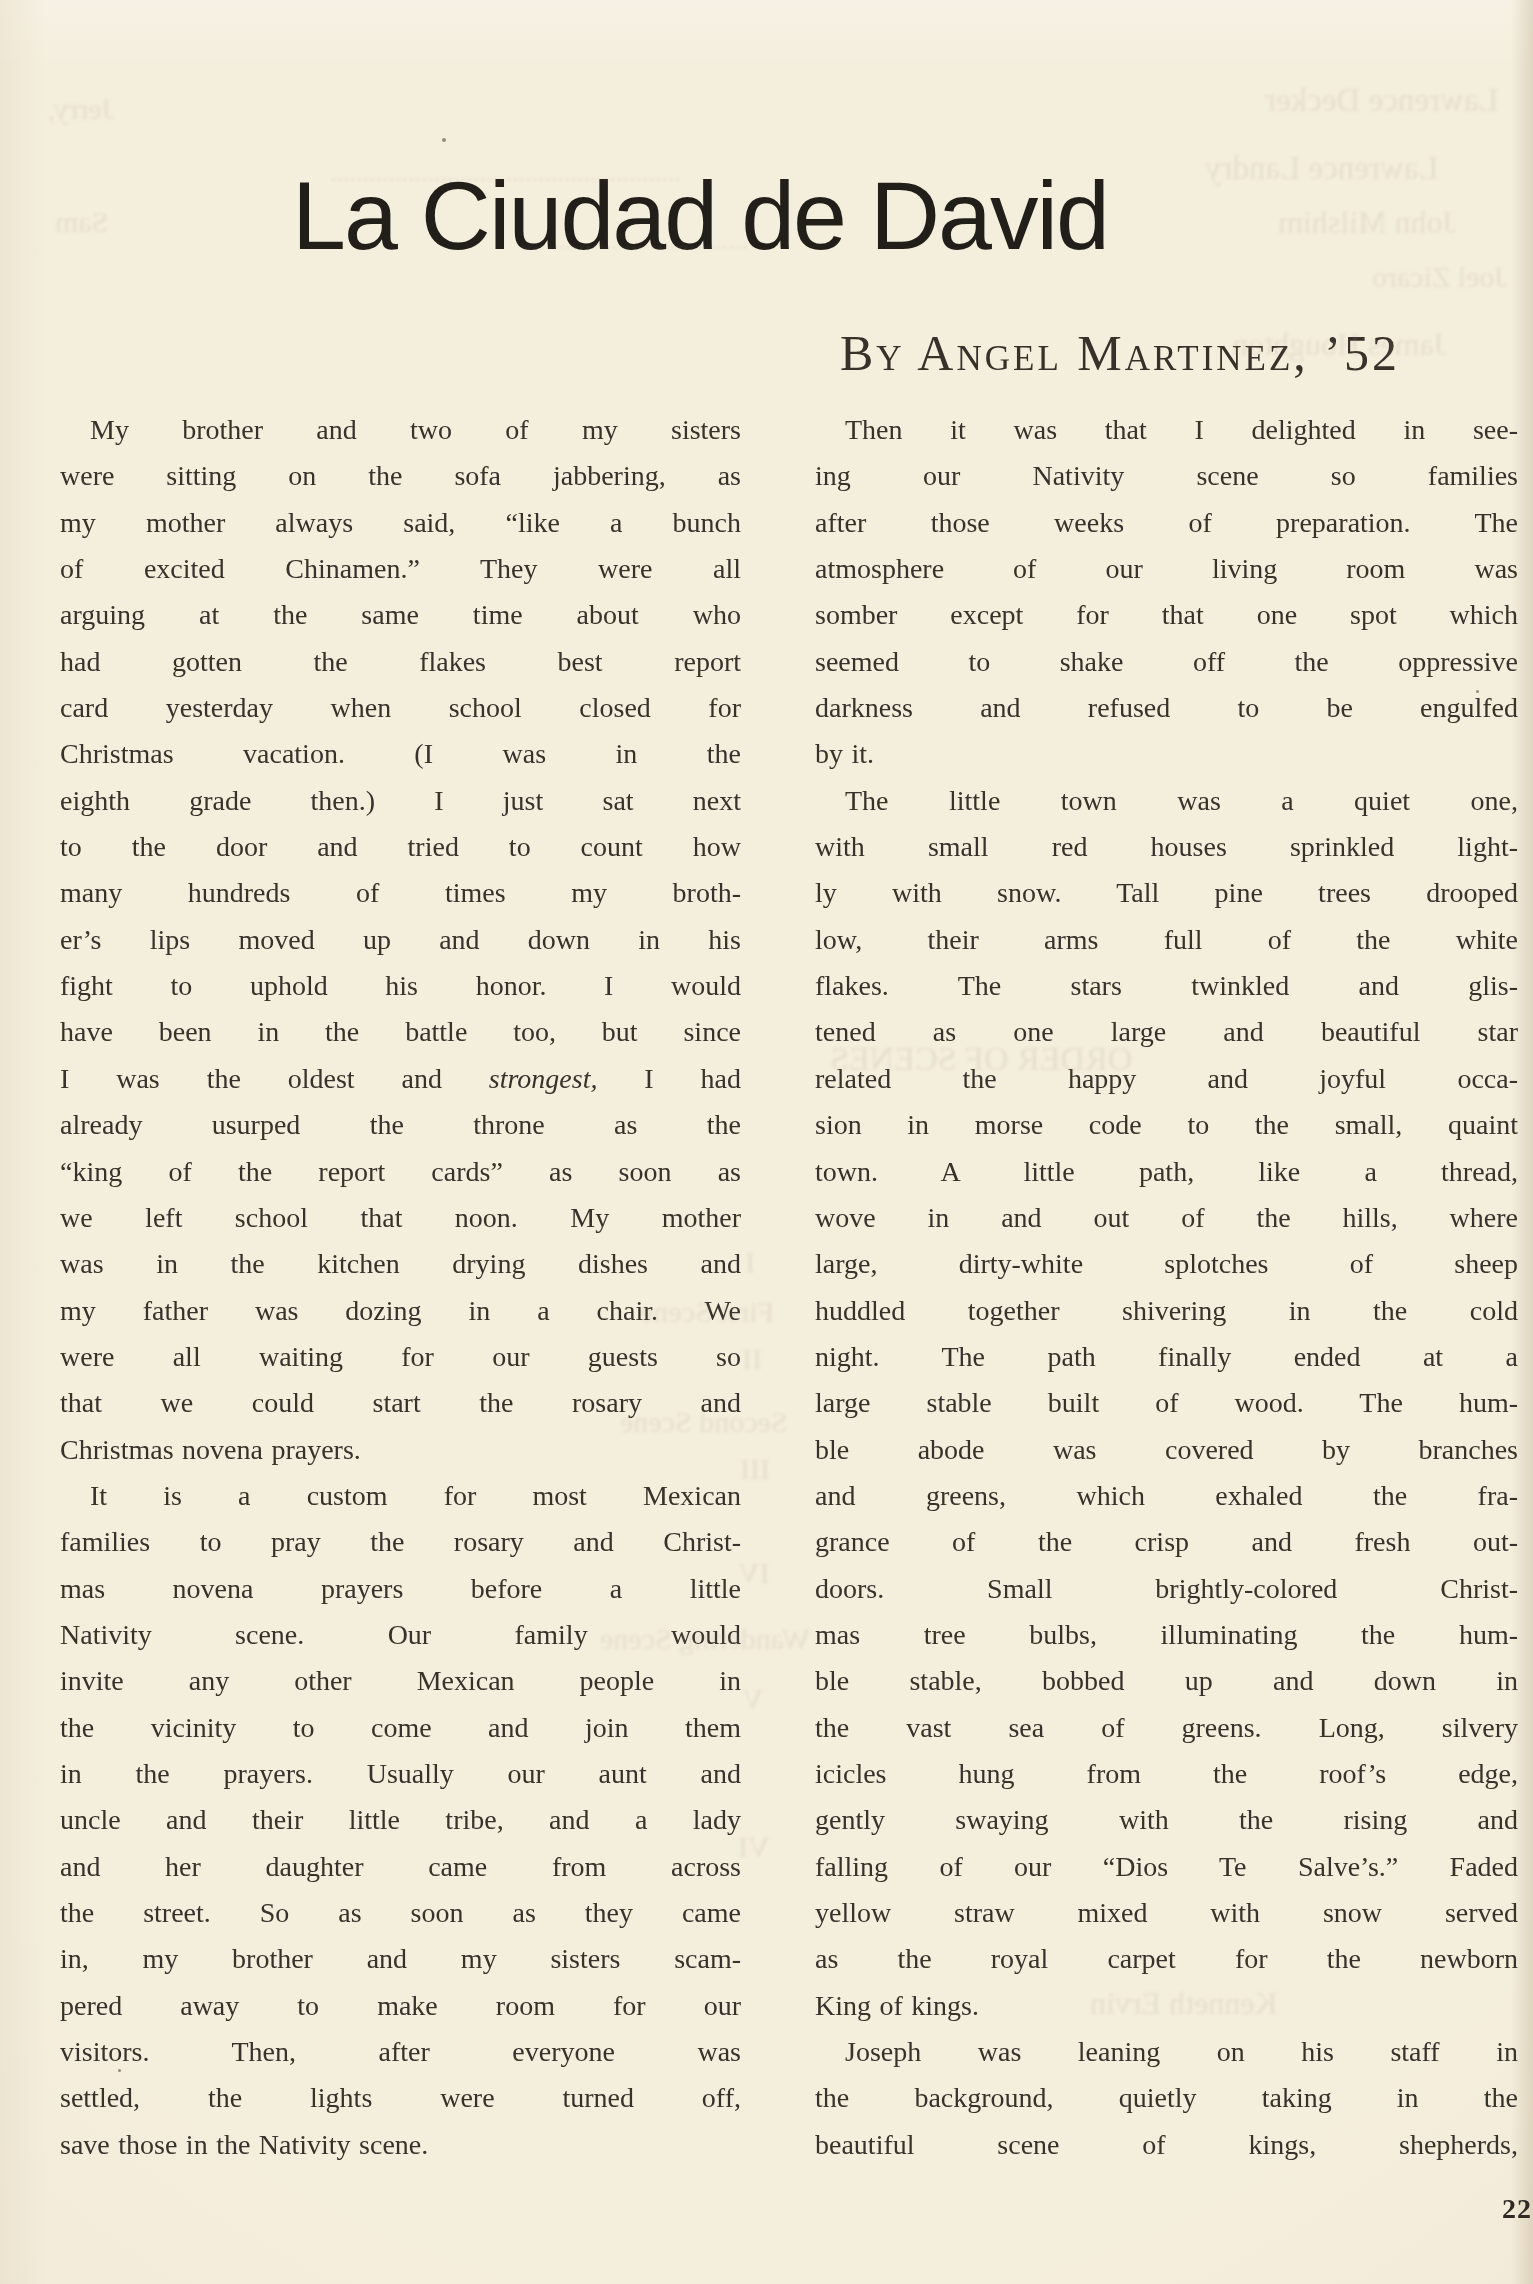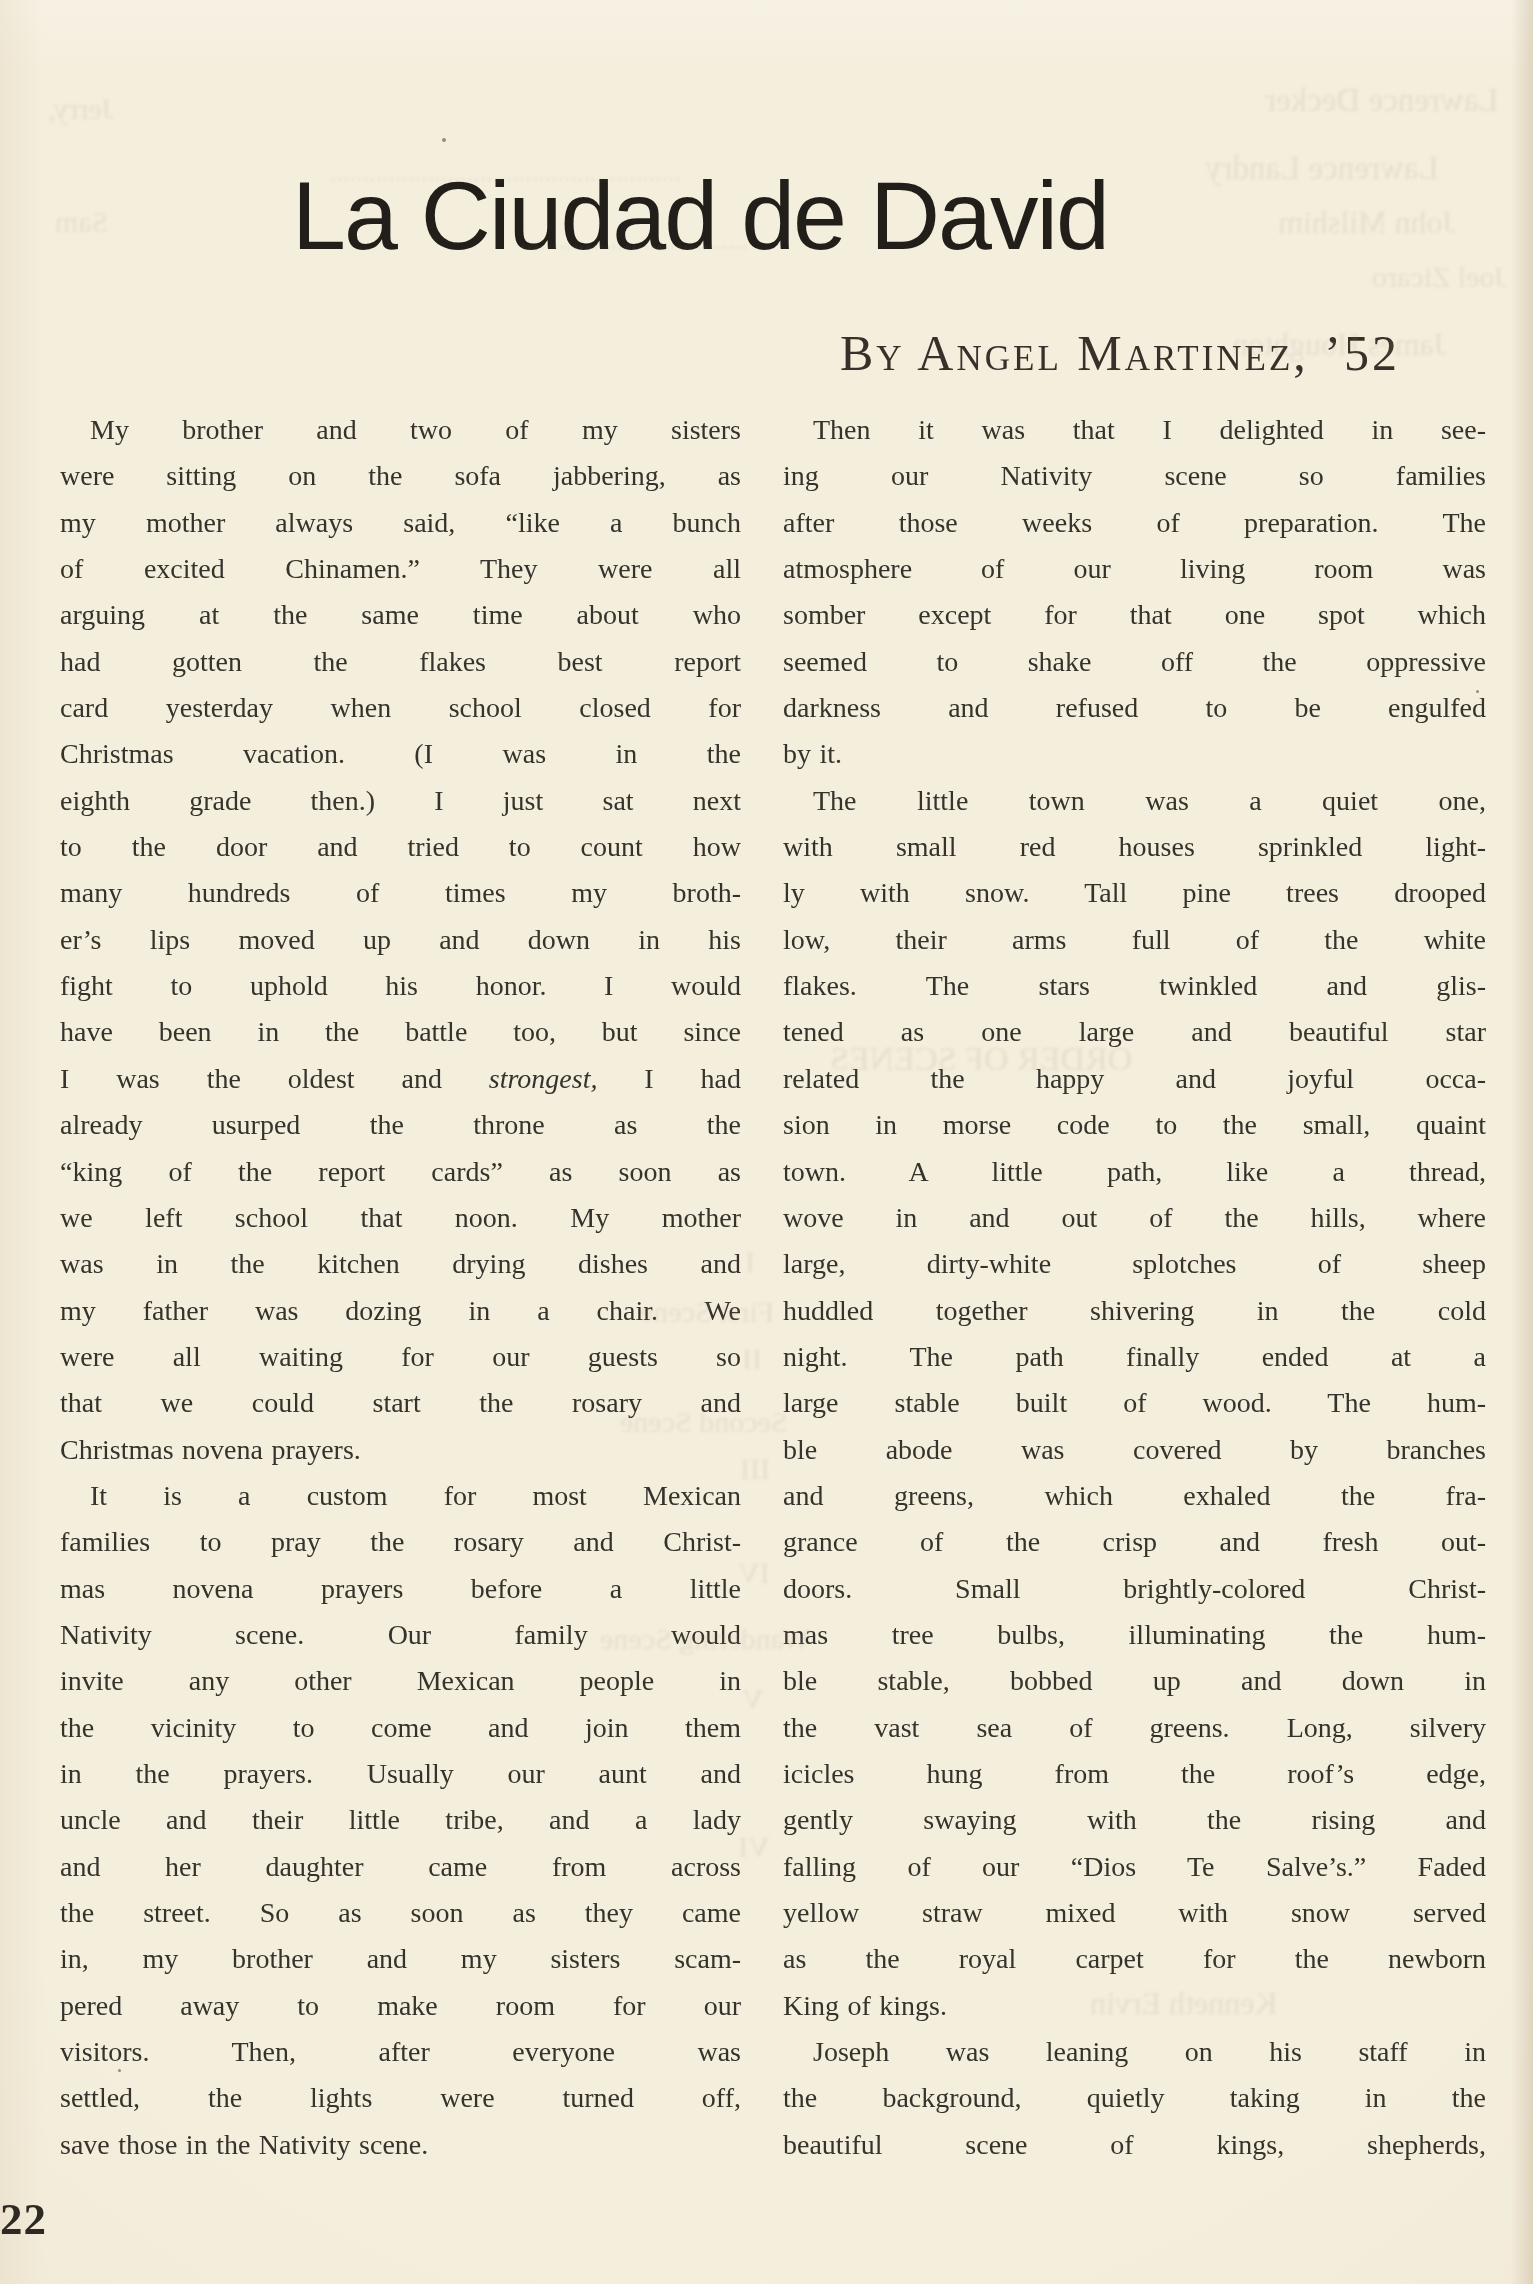--- a/index.html
+++ b/index.html
@@ -33,36 +33,37 @@
     letter-spacing:3px;
     color:#37312a;
   }
   .col{
     position:absolute;top:407px;
     font-size:28px;
     line-height:46.35px;
     word-spacing:1.5px;
   }
   .col.left{left:60px;width:681px;}
-  .col.right{left:783px;width:703px;}
+  .col.right{left:815px;width:703px;}
   .line{
     height:46.35px;
     overflow:hidden;
     text-align:justify;
     text-align-last:justify;
     -moz-text-align-last:justify;
   }
   .line.nojust{text-align-last:left;-moz-text-align-last:left;}
   .line.indent{text-indent:30px;}
   .line i{font-style:italic;}
   .pageno{
     position:absolute;top:2193px;left:0;width:1516px;
-    text-align:left;
-    font-size:45px;font-weight:bold;color:#2e2a23;
+    text-align:right;
+    font-size:28px;font-weight:bold;color:#2e2a23;
     letter-spacing:1px;
+    padding-left:16px;
   }
   .ghost{
     position:absolute;
     transform:scaleX(-1);
     color:#a3937a;
     opacity:.17;
     filter:blur(1.5px);
     white-space:nowrap;
     font-family:"Liberation Serif", serif;
   }

